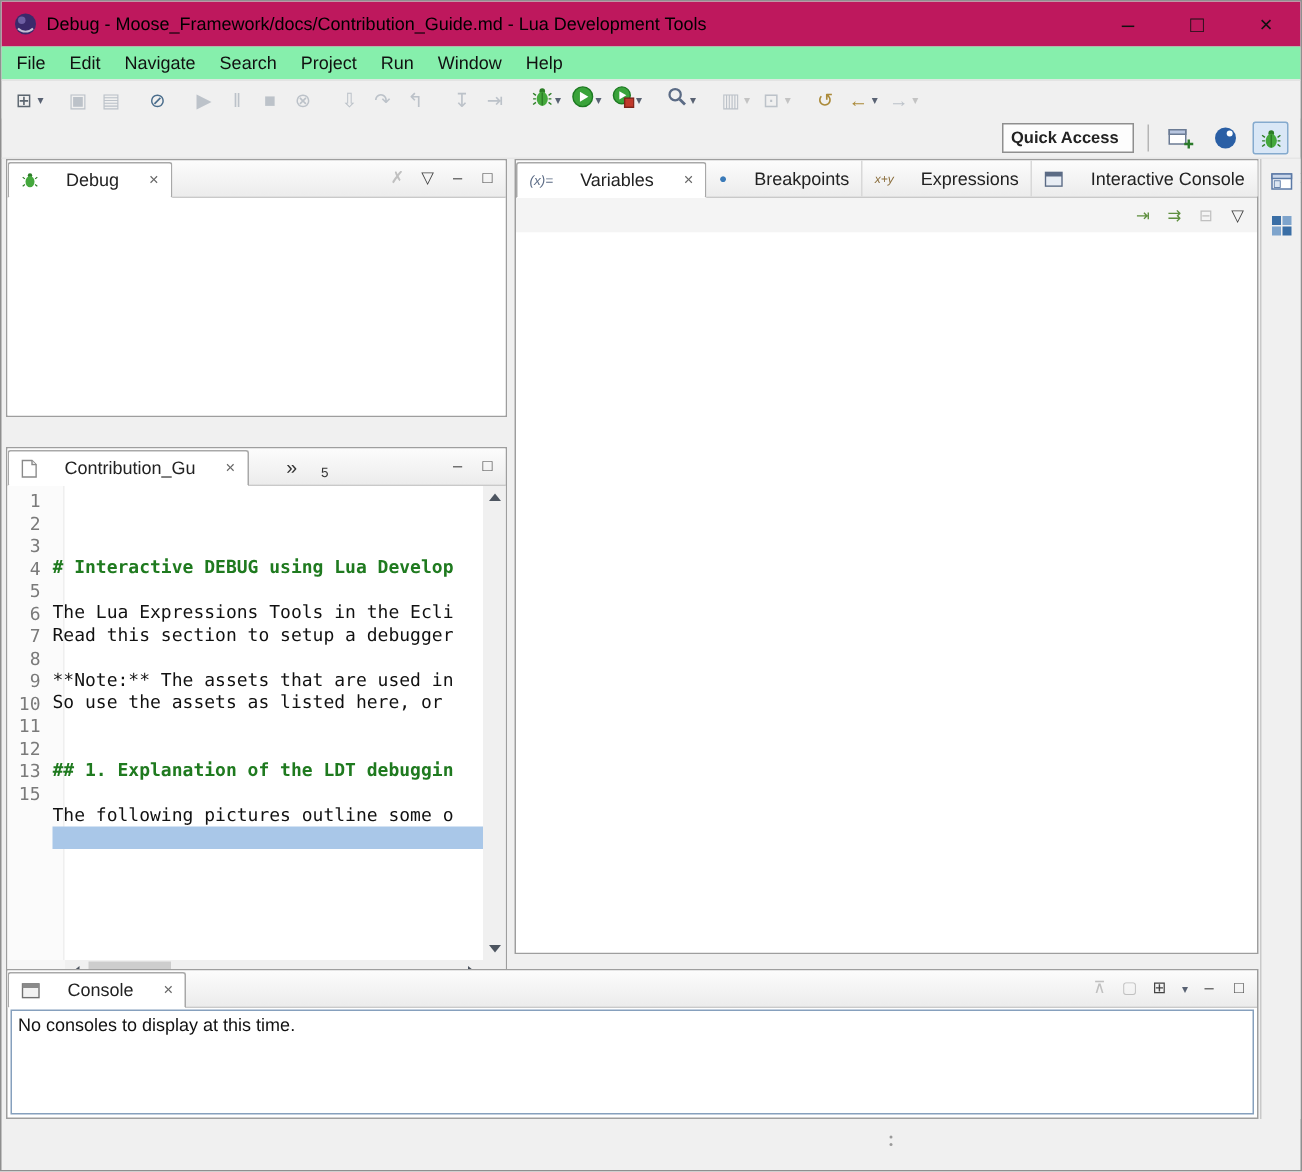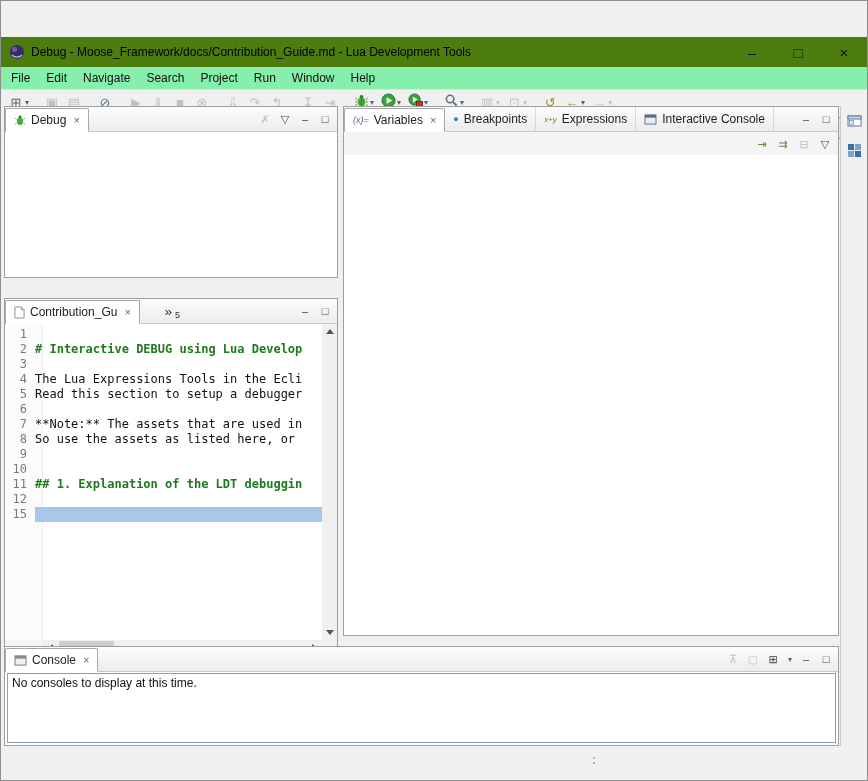--- a/index.html
+++ b/index.html
@@ -4,21 +4,21 @@
 <style>
   * { box-sizing: border-box; }
   html, body { margin: 0; padding: 0; background: #dcdcdc; }
   .app {
     position: relative; width: 868px; height: 781px;
     background: #f0f0f0; border: 1px solid #8f8f8f;
     font-family: "Liberation Sans", sans-serif; font-size: 12px; color: #111;
     overflow: hidden;
   }
   
-  .titlebar { height: 30px; background: #4d7c0f; display: flex; align-items: center; margin-top: 36px; }
+  .titlebar { height: 30px; background: #be185d; display: flex; align-items: center; }
   .app-logo { margin: 0 6px 0 8px; display: flex; }
   .title-text { flex: 1; font-size: 12px; color: #000; white-space: nowrap; overflow: hidden; }
   .win-controls { display: flex; height: 30px; }
   .win-btn { width: 46px; height: 30px; display: flex; align-items: center; justify-content: center; font-size: 15px; color: #111; }
   
   .menubar { height: 22px; background: #86efac; display: flex; align-items: center; padding-left: 2px; }
   .menu-item { padding: 0 8px; line-height: 22px; color: #111; }
   
   .toolbar { height: 26px; background: #f0f0f0; border-top: 1px solid #e3e3e3; display: flex; align-items: center; padding-left: 4px; }
   .tbtn { display: inline-flex; align-items: center; height: 22px; padding: 0 2px; margin: 0 1px; }
@@ -32,21 +32,21 @@
   .tsep { width: 9px; height: 1px; }
   
   .quickrow { height: 27px; display: flex; align-items: center; justify-content: flex-end; padding-right: 8px; gap: 6px; border-bottom: 1px solid #e6e6e6; font-weight: bold; }
   .qa-box { width: 88px; height: 20px; border: 1px solid #8f8f8f; background: #fdfdfd; font-size: 11px; color: #222; padding: 2px 5px; line-height: 14px; }
   .vsep { width: 1px; height: 18px; background: #b5b5b5; margin: 0 3px; }
   .persp-btn { width: 24px; height: 22px; display: flex; align-items: center; justify-content: center; border-radius: 2px; }
   .persp-btn.active { background: #d9e7f6; border: 1px solid #84aace; }
   
   .view { position: absolute; background: #fff; border: 1px solid #9e9e9e; }
   .vhdr { height: 25px; display: flex; align-items: flex-end; background: linear-gradient(#fcfcfc, #ececec); border-bottom: 1px solid #c9c9c9; }
-  .tab { height: 24px; display: flex; align-items: center; gap: 5px; padding: 0 8px; color: #222; border-right: 1px solid #d8d8d8; white-space: nowrap; }
+  .tab { height: 24px; display: flex; align-items: center; gap: 18px; padding: 0 8px; color: #222; border-right: 1px solid #d8d8d8; white-space: nowrap; }
   .tab.sel { background: #fff; border: 1px solid #a8a8a8; border-bottom: 1px solid #fff; border-radius: 2px 2px 0 0; margin-bottom: -1px; }
   .tclose { font-size: 11px; color: #666; margin-left: 2px; }
   .hdr-tools { margin-left: auto; display: flex; align-items: center; gap: 8px; padding-right: 6px; height: 24px; }
   .hbtn { font-size: 11px; color: #444; min-width: 12px; text-align: center; line-height: 14px; }
   .hbtn.gray { color: #c0c0c0; }
   .badge { font-size: 9px; color: #5b6b85; font-style: italic; }
   .bp-dot { font-size: 9px; color: #3a7ab8; }
   .expr-badge { font-size: 8px; color: #8a6d3b; font-style: italic; }
   
   .debug-view { left: 3px; top: 105px; width: 334px; height: 172px; }
@@ -58,21 +58,21 @@
   
   .editor-view { left: 3px; top: 297px; width: 334px; height: 358px; }
   .tab.ovf { margin-left: 20px; border-right: none; padding: 0 5px; }
   .ovf-ch { font-size: 13px; color: #333; }
   .ovf-n { font-size: 9px; color: #333; align-self: flex-end; margin: 0 0 3px -2px; }
   .ebody { position: absolute; left: 0; right: 0; top: 25px; bottom: 0; background: #fff; overflow: hidden; }
   .gutterbg { position: absolute; left: 0; top: 0; bottom: 15px; width: 38px; background: #fbfbfb; border-right: 1px solid #efefef; }
   .erows { position: absolute; left: 0; top: 3px; right: 15px; bottom: 15px; overflow: hidden; }
   .erow { display: flex; height: 15px; font-family: "DejaVu Sans Mono", monospace; font-size: 12px; line-height: 15px; }
   .ln { width: 30px; flex: none; text-align: right; padding-right: 8px; color: #7a7a7a; }
-  .ct { flex: 1; white-space: pre; overflow: hidden; color: #111; min-height: 15px; }
+  .ct { flex: 1; white-space: pre; overflow: hidden; color: #111; min-height: 15px; margin-top: 29px; }
   .erow[data-kind="heading"] .ct { color: var(--heading); font-weight: bold; }
   .erow[data-kind="selected"] .ct { background: var(--selection); }
   
   .vsb { position: absolute; top: 0; right: 0; bottom: 15px; width: 15px; background: #f0f0f0; }
   .hsb { position: absolute; left: 38px; right: 15px; bottom: 0; height: 15px; background: #f0f0f0; }
   .corner { position: absolute; right: 0; bottom: 0; width: 15px; height: 15px; background: #f0f0f0; }
   .corner-l { position: absolute; left: 0; bottom: 0; width: 38px; height: 15px; background: #f6f6f6; }
   .sbtn { position: absolute; width: 15px; height: 15px; display: flex; align-items: center; justify-content: center; }
   .sbtn.t { top: 0; left: 0; } .sbtn.b { bottom: 0; left: 0; }
   .sbtn.l { left: 0; top: 0; } .sbtn.r { right: 0; top: 0; }
@@ -399,20 +399,24 @@
           <div class="erow" data-kind="heading">
             <span class="ln">11</span>
             <span class="ct">## 1. Explanation of the LDT debuggin</span>
           </div>
 
           <div class="erow" data-kind="blank">
             <span class="ln">12</span>
             <span class="ct"></span>
           </div>
 
+          <div class="erow" data-kind="text">
+            <span class="ln">13</span>
+            <span class="ct">The following pictures outline some o</span>
+          </div>
 
 
           <div class="erow" data-kind="selected">
             <span class="ln">15</span>
             <span class="ct"></span>
           </div>
         </div>
       <div class="vsb">
         <span class="sbtn t">
             <span class="tri-up"></span>

